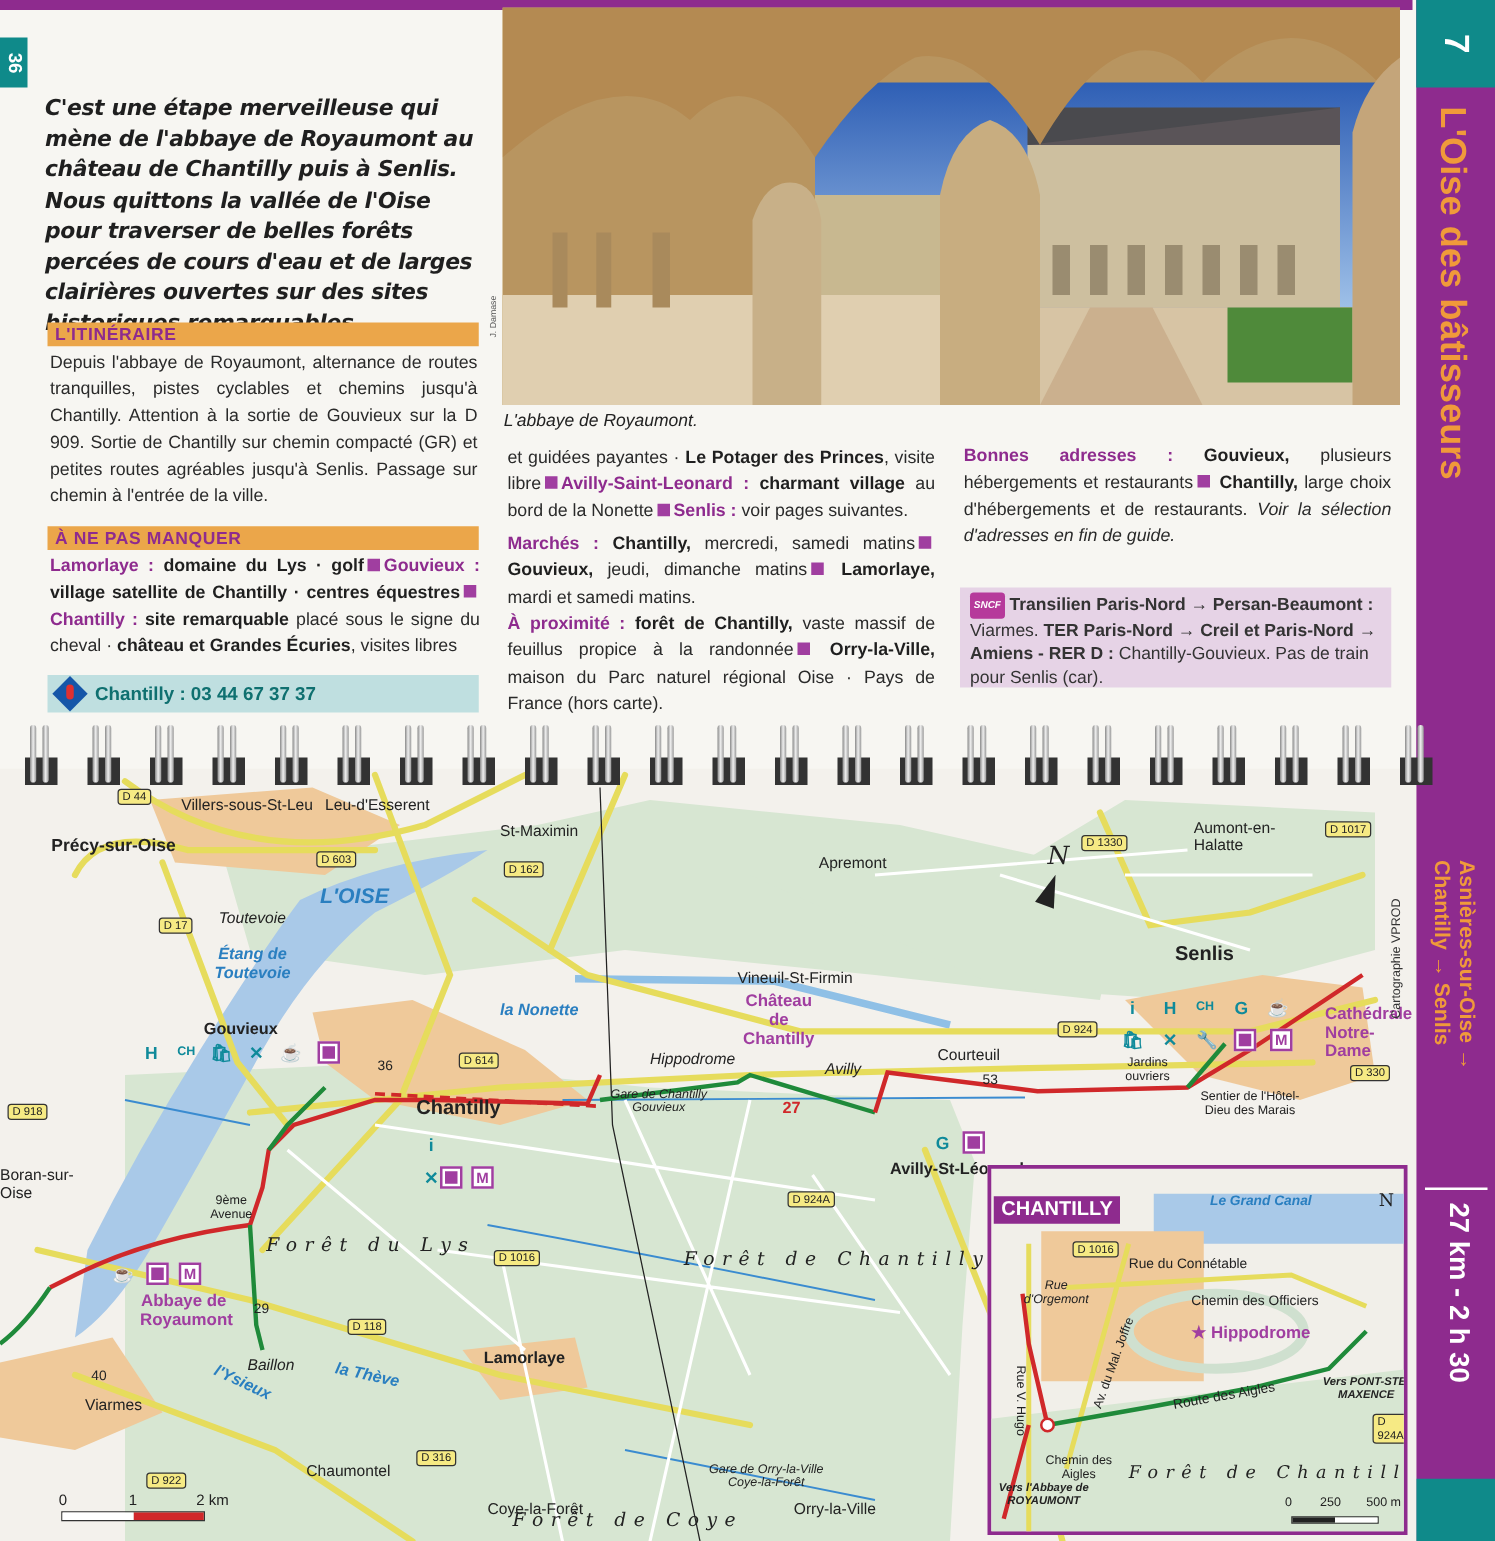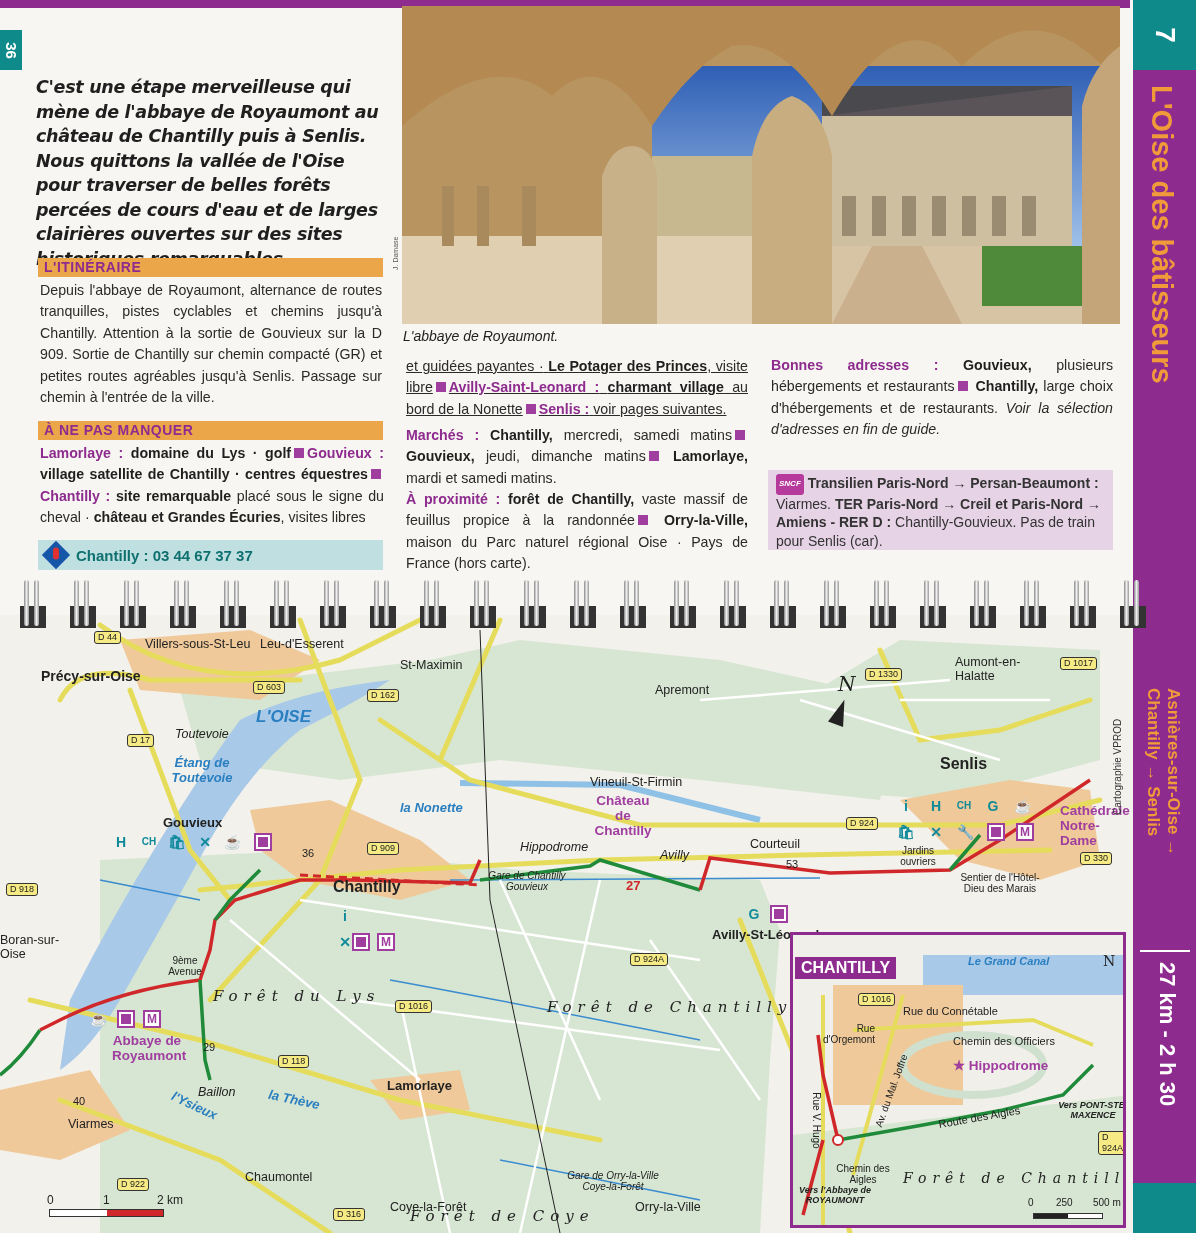--- a/index.html
+++ b/index.html
@@ -107,21 +107,21 @@
     <g fill="#a98a5c">
       <rect x="40" y="180" width="12" height="60"></rect>
         <rect x="75" y="180" width="12" height="60"></rect>
         <rect x="120" y="180" width="14" height="60"></rect>
     </g>
   </svg>
 </div>
 <div class="photo-credit">J. Damase</div>
 <div class="caption">L'abbaye de Royaumont.</div>
 
-<p class="body-text" style="left:406px;top:356px;width:342px;text-decoration:underline;">
+<p class="body-text" style="left:406px;top:356px;width:342px;">
   <span>et guidées payantes ·</span>
   <span class="b">Le Potager des Princes</span><span>, visite libre</span><span class="sq"></span><span class="hl">Avilly-Saint-Leonard :</span>
   <span class="b">charmant village</span>
   <span>au bord de la Nonette</span><span class="sq"></span><span class="hl">Senlis :</span>
   <span>voir pages suivantes.</span>
 </p>
 
 <p class="body-text" style="left:406px;top:425px;width:342px;">
   <span class="hl">Marchés :</span>
   <span class="b">Chantilly,</span>
@@ -251,30 +251,30 @@
 
   <div class="maplabel" style="left:482px;top:255px;font-size:10px;font-style:italic;width:90px;white-space:normal;text-align:center;">Gare de Chantilly Gouvieux</div>
   <div class="maplabel" style="left:558px;top:555px;font-size:10px;font-style:italic;width:110px;white-space:normal;text-align:center;">Gare de Orry-la-Ville Coye-la-Forêt</div>
   <div class="maplabel" style="left:160px;top:340px;font-size:10px;width:50px;white-space:normal;text-align:center;">9ème Avenue</div>
   <div class="maplabel" style="left:893px;top:230px;font-size:10px;width:50px;white-space:normal;text-align:center;">Jardins ouvriers</div>
   <div class="maplabel" style="left:960px;top:257px;font-size:10px;width:80px;white-space:normal;text-align:center;">Sentier de l'Hôtel-Dieu des Marais</div>
 
   <div class="roadtag" style="left:94px;top:16px;">D 44</div>
   <div class="roadtag" style="left:253px;top:66px;">D 603</div>
   <div class="roadtag" style="left:127px;top:119px;">D 17</div>
-  <div class="roadtag" style="left:367px;top:74px;">D 162</div>
+  <div class="roadtag" style="left:403px;top:74px;">D 162</div>
   <div class="roadtag" style="left:865px;top:53px;">D 1330</div>
   <div class="roadtag" style="left:1060px;top:42px;">D 1017</div>
   <div class="roadtag" style="left:846px;top:202px;">D 924</div>
-  <div class="roadtag" style="left:367px;top:227px;">D 909</div>
+  <div class="roadtag" style="left:367px;top:227px;">D 614</div>
   <div class="roadtag" style="left:6px;top:268px;">D 918</div>
   <div class="roadtag" style="left:395px;top:385px;">D 1016</div>
   <div class="roadtag" style="left:278px;top:440px;">D 118</div>
   <div class="roadtag" style="left:117px;top:563px;">D 922</div>
-  <div class="roadtag" style="left:333px;top:545px;margin-top:48px;">D 316</div>
+  <div class="roadtag" style="left:333px;top:545px;">D 316</div>
   <div class="roadtag" style="left:630px;top:338px;">D 924A</div>
   <div class="roadtag" style="left:1080px;top:237px;">D 330</div>
 
   <div class="maplabel" style="left:302px;top:232px;font-size:11px;">36</div>
   <div class="maplabel" style="left:786px;top:243px;font-size:11px;">53</div>
   <div class="maplabel" style="left:203px;top:426px;font-size:11px;">29</div>
   <div class="maplabel" style="left:73px;top:480px;font-size:11px;">40</div>
   <div class="maplabel" style="left:626px;top:263px;font-size:13px;color:#d0282a;font-weight:bold;">27</div>
 
   <div class="maplabel" style="left:838px;top:57px;font-size:20px;font-style:italic;font-family:'DejaVu Serif',serif;">N</div>
@@ -446,21 +446,21 @@
     <path d="M60,95 L240,85 L300,110 M110,60 L60,240 M30,60 L30,296" stroke="#e6dc5c" stroke-width="4" fill="none"></path>
     <path d="M45,205 L130,190 L210,175 L270,160 L300,130" stroke="#1f8a3a" stroke-width="3.5" fill="none"></path>
     <path d="M45,205 L30,140 L25,100 M30,205 L10,280" stroke="#d0282a" stroke-width="3.5" fill="none"></path>
     <circle cx="45" cy="205" r="5" fill="#fff" stroke="#d0282a" stroke-width="2"></circle>
   </svg>
   <div class="inset-title">CHANTILLY</div>
   <div class="maplabel water" style="left:175px;top:20px;font-size:11px;">Le Grand Canal</div>
   <div class="maplabel" style="left:110px;top:70px;font-size:11px;">Rue du Connétable</div>
   <div class="maplabel" style="left:160px;top:100px;font-size:11px;">Chemin des Officiers</div>
   <div class="maplabel poi" style="left:160px;top:123px;">★ <span>Hippodrome</span></div>
-  <div class="maplabel" style="left:22px;top:88px;font-size:10px;width:60px;white-space:normal;text-align:right;">Rue d'Orgemont</div>
+  <div class="maplabel" style="left:22px;top:88px;font-size:10px;width:60px;white-space:normal;text-align:center;font-style:italic;">Rue d'Orgemont</div>
   <div class="maplabel" style="left:60px;top:150px;font-size:10px;transform:rotate(-70deg);">Av. du Mal. Joffre</div>
   <div class="maplabel" style="left:-5px;top:180px;font-size:10px;transform:rotate(90deg);">Rue V. Hugo</div>
   <div class="maplabel" style="left:145px;top:176px;font-size:11px;transform:rotate(-10deg);">Route des Aigles</div>
   <div class="maplabel" style="left:40px;top:228px;font-size:10px;width:60px;white-space:normal;text-align:center;">Chemin des Aigles</div>
   <div class="maplabel forest" style="left:110px;top:235px;font-size:14px;">Forêt de Chantilly</div>
   <div class="roadtag" style="left:65px;top:58px;">D 1016</div>
   <div class="roadtag" style="left:305px;top:196px;">D 924A</div>
   <div class="maplabel" style="left:265px;top:165px;font-size:9px;font-weight:bold;font-style:italic;width:70px;white-space:normal;text-align:center;">Vers PONT-STE-MAXENCE</div>
   <div class="maplabel" style="left:2px;top:250px;font-size:9px;font-weight:bold;font-style:italic;width:80px;white-space:normal;text-align:center;">Vers l'Abbaye de ROYAUMONT</div>
   <div class="maplabel" style="left:310px;top:18px;font-size:14px;font-family:'DejaVu Serif',serif;">N</div>

